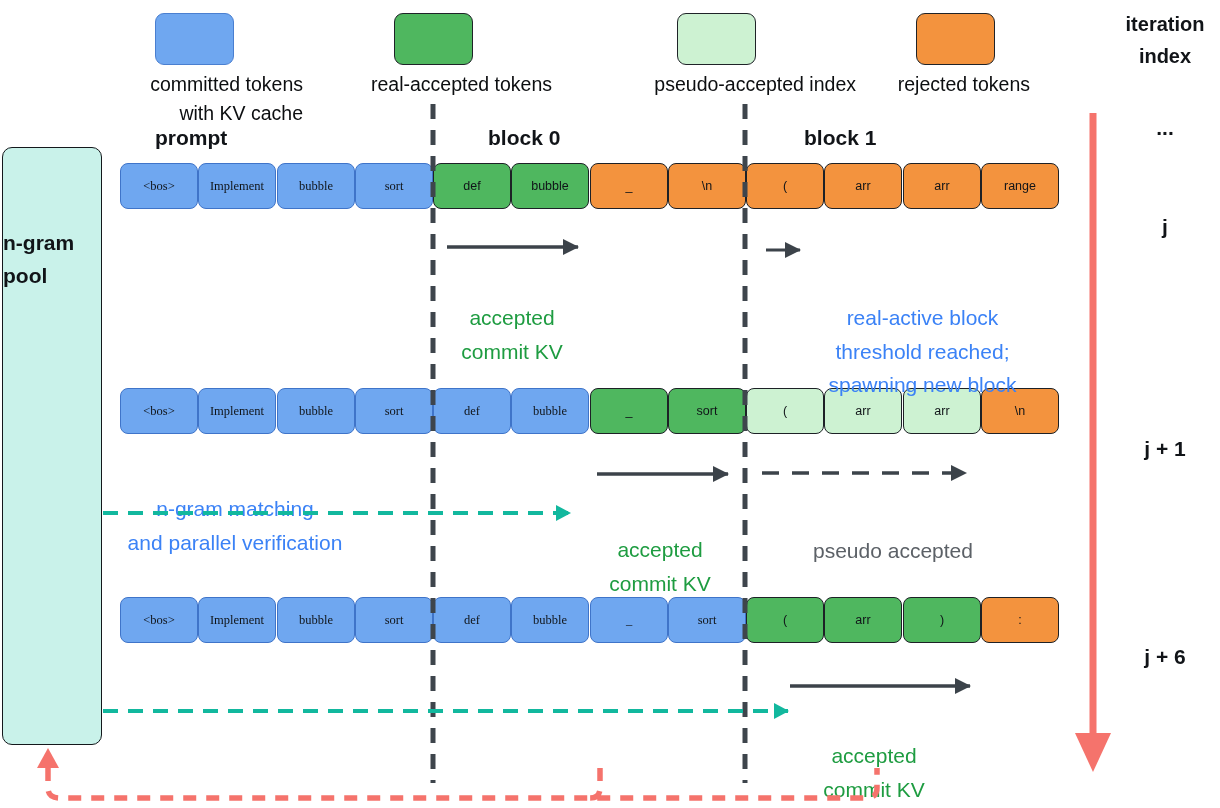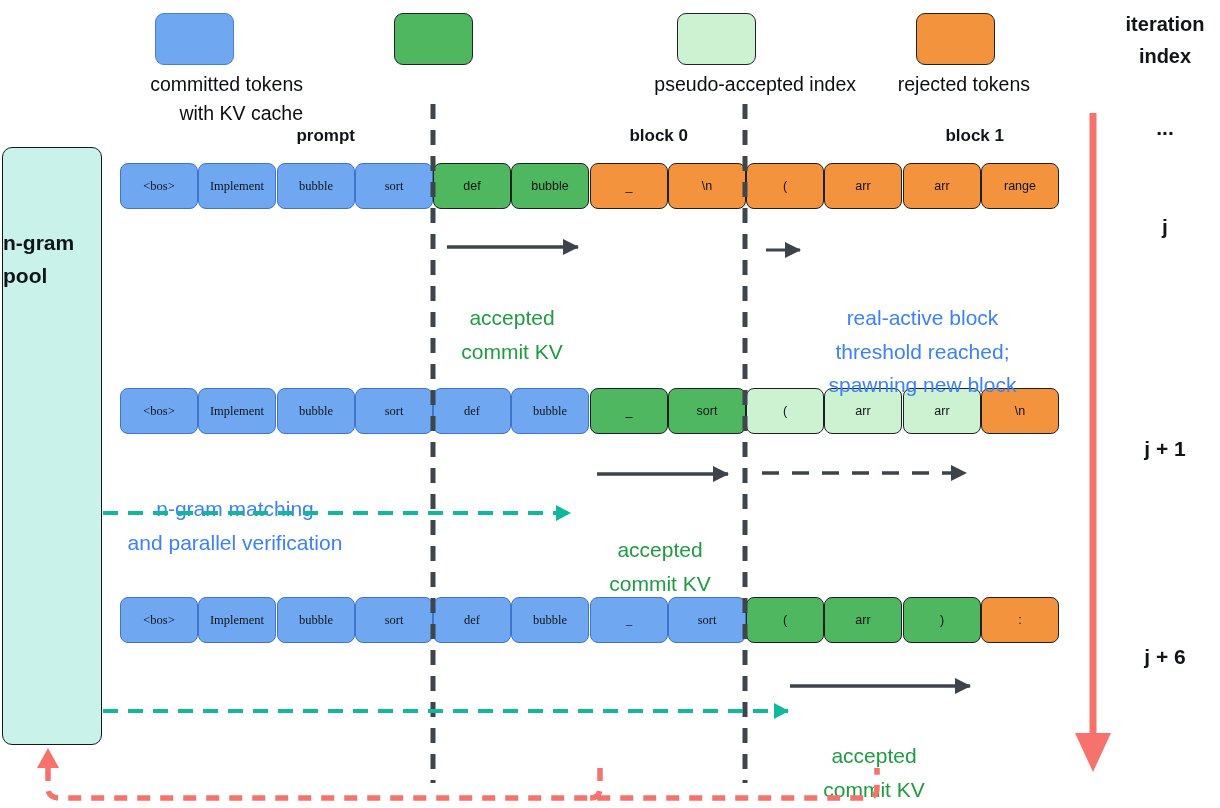--- a/index.html
+++ b/index.html
@@ -13,21 +13,21 @@
   .sw-lightgreen{background:var(--lightgreen);}
   .sw-orange{background:var(--orange);}
   .legend-label{position:absolute;top:70px;font-size:19.5px;line-height:29px;text-align:right;white-space:pre-line;color:#0c0e10;}
   .iter-head{position:absolute;left:1110px;top:8px;width:110px;font-size:20px;font-weight:bold;line-height:32px;text-align:center;white-space:pre-line;}
   
   .pool{position:absolute;left:2px;top:147px;width:100px;height:598px;background:var(--pool);
         border:1.7px solid #14181c;border-radius:10px;box-sizing:border-box;}
   .pool-label{position:absolute;left:0;top:78px;width:100%;text-align:left;font-weight:bold;
               font-size:21px;line-height:33px;white-space:pre-line;}
   
-  .sec-head{position:absolute;top:126px;font-size:17px;font-weight:bold;text-align:right;width:200px;}
+  .sec-head{position:absolute;top:126px;font-size:21px;font-weight:bold;text-align:left;width:200px;}
   
   .token{position:absolute;width:78px;height:46px;border:1.4px solid #1d2126;border-radius:8px;
          box-sizing:border-box;display:flex;align-items:center;justify-content:center;
          font-size:12.5px;color:#101418;}
   .token[data-k="blue"]{background:var(--blue);border-color:#3f74c9;font-family:Liberation Serif, serif;}
   .token[data-k="green"]{background:var(--green);}
   .token[data-k="lightgreen"]{background:var(--lightgreen);}
   .token[data-k="orange"]{background:var(--orange);}
   
   .note{position:absolute;text-align:center;font-size:21px;line-height:33.5px;white-space:pre-line;margin-top:44px;}
@@ -42,20 +42,21 @@
 <body>
 
 <div id="page">
 
   <div class="swatch sw-blue abs" style="left:155px"></div>
   <div class="swatch sw-green abs" style="left:394px"></div>
   <div class="swatch sw-lightgreen abs" style="left:677px"></div>
   <div class="swatch sw-orange abs" style="left:916px"></div>
   <div class="legend-label" style="left:83px;width:220px">committed tokens
 with KV cache</div>
+  <div class="legend-label" style="left:312px;width:240px">real-accepted tokens</div>
   <div class="legend-label" style="left:576px;width:280px">pseudo-accepted index</div>
   <div class="legend-label" style="left:880px;width:150px">rejected tokens</div>
   <div class="iter-head">iteration
 index</div>
 
   <div class="pool">
     <div class="pool-label">n-gram
 pool</div>
   </div>
 
@@ -115,20 +116,21 @@
 
   <div class="note note-green" style="left:432px;top:257px;width:160px">accepted
 commit KV</div>
   <div class="note note-black" style="left:800px;top:257px;width:245px">real-active block
 threshold reached;
 spawning new block</div>
   <div class="note note-black" style="left:82px;top:448px;width:306px">n-gram matching
 and parallel verification</div>
   <div class="note note-green" style="left:580px;top:489px;width:160px">accepted
 commit KV</div>
+  <div class="note note-gray" style="left:783px;top:490px;width:220px">pseudo accepted</div>
   <div class="note note-green" style="left:794px;top:695px;width:160px">accepted
 commit KV</div>
 
   <svg class="overlay" width="1220" height="808" viewBox="0 0 1220 808">
     <defs>
       <marker id="mDark" markerUnits="userSpaceOnUse" markerWidth="20" markerHeight="18" refX="15" refY="8" orient="auto">
         <path d="M0,0 L16,8 L0,16 z" fill="#3C434A"></path>
       </marker>
       <marker id="mTeal" markerUnits="userSpaceOnUse" markerWidth="20" markerHeight="18" refX="14" refY="8" orient="auto">
         <path d="M0,0 L15,8 L0,16 z" fill="#12B89E"></path>

